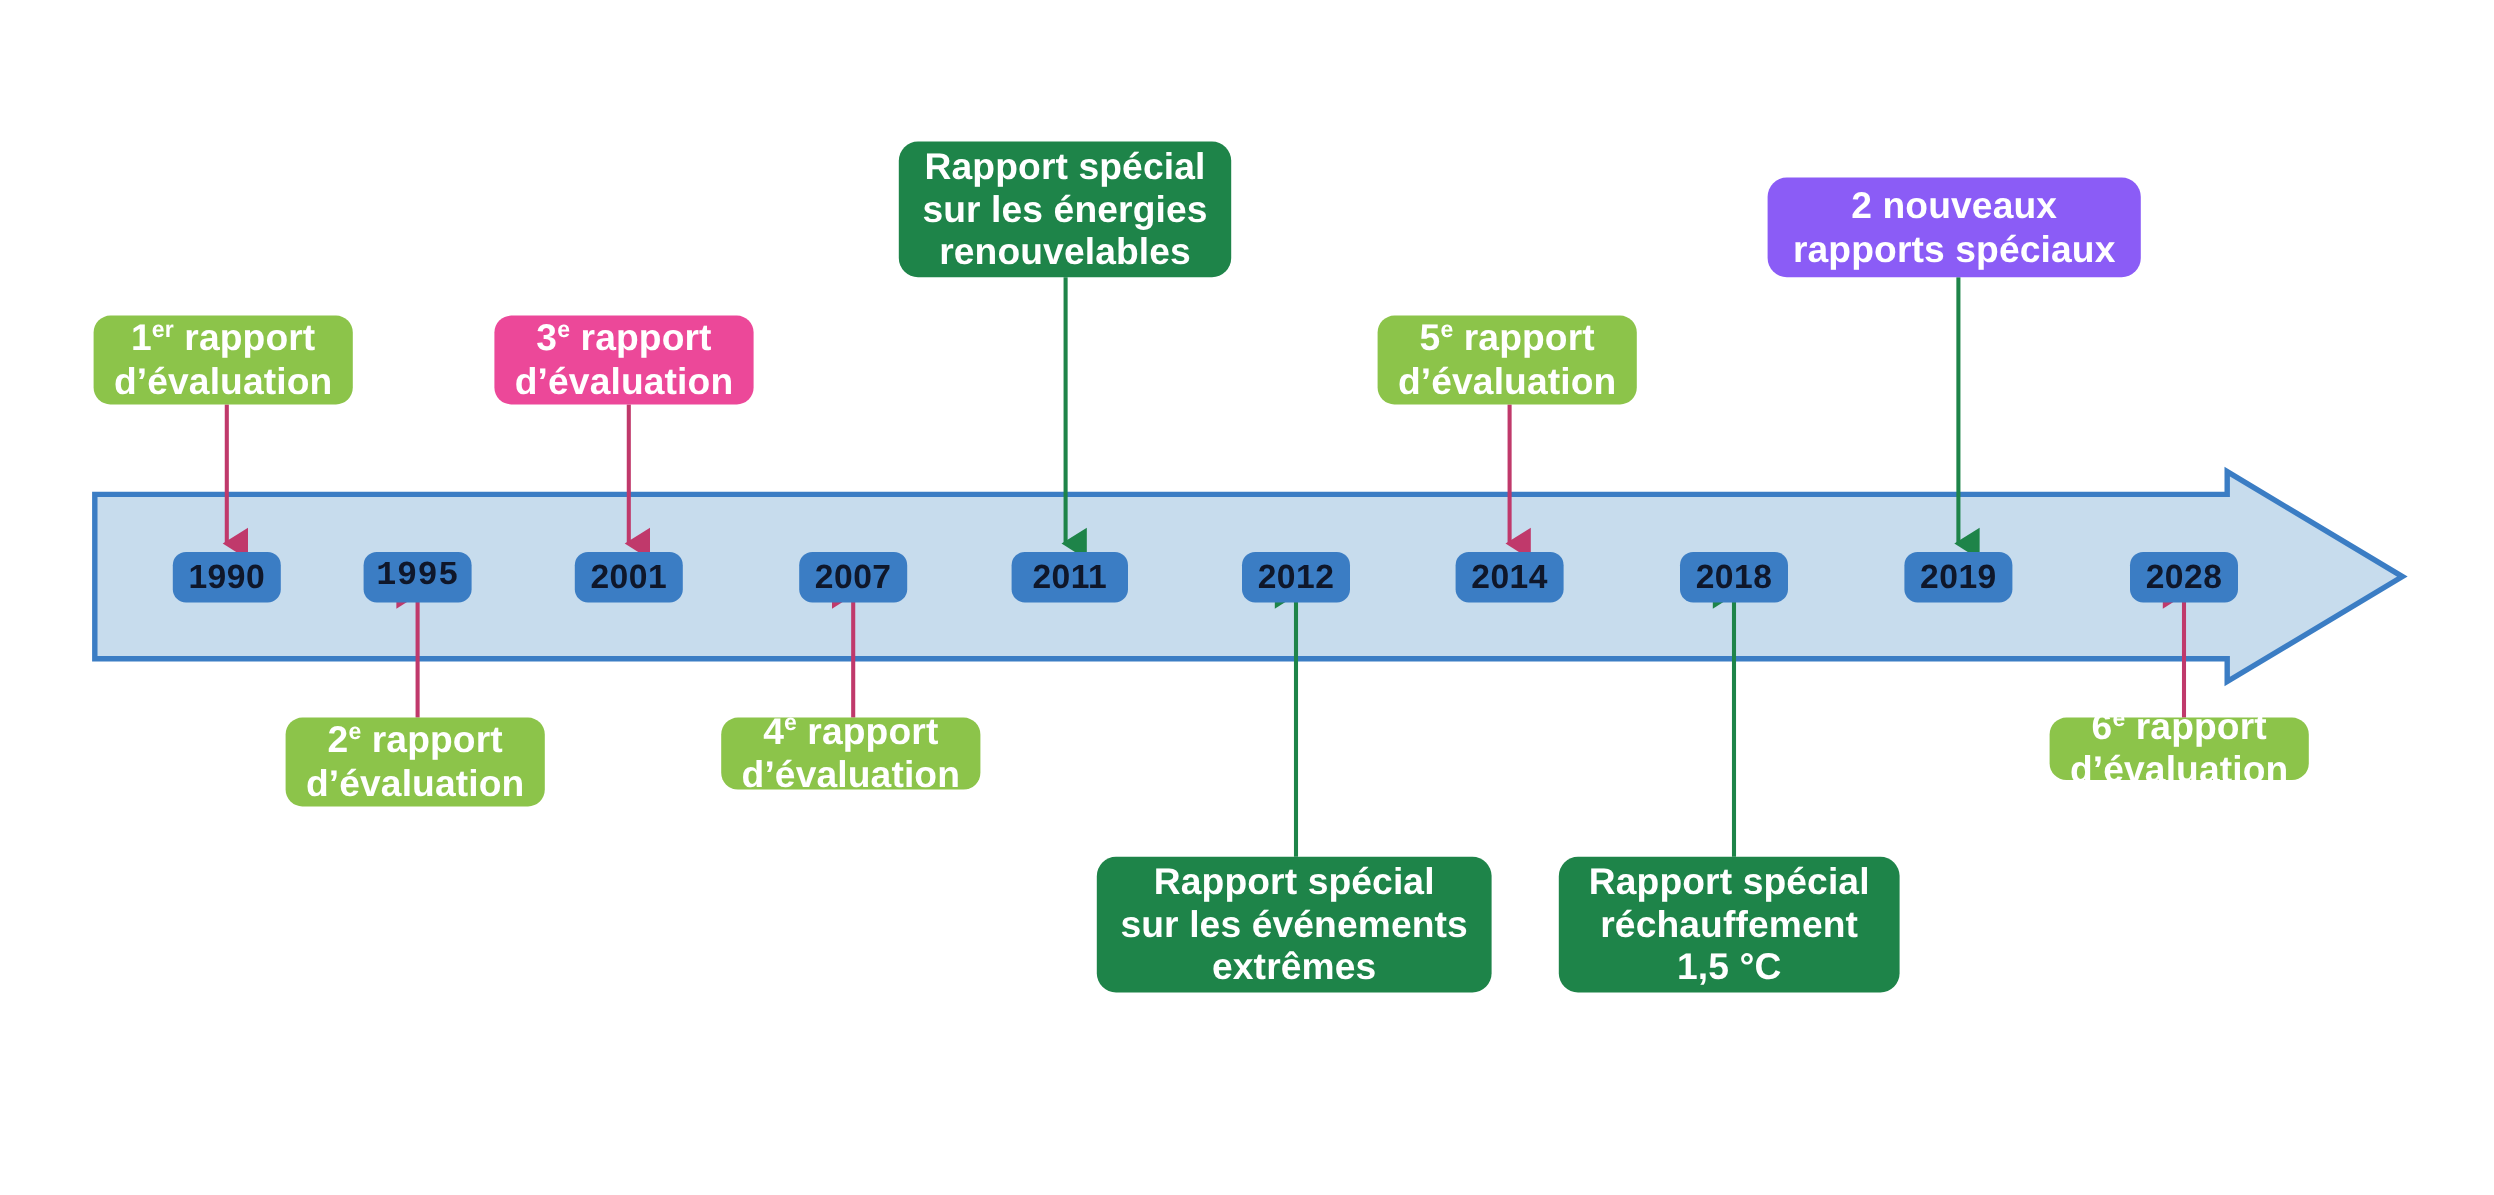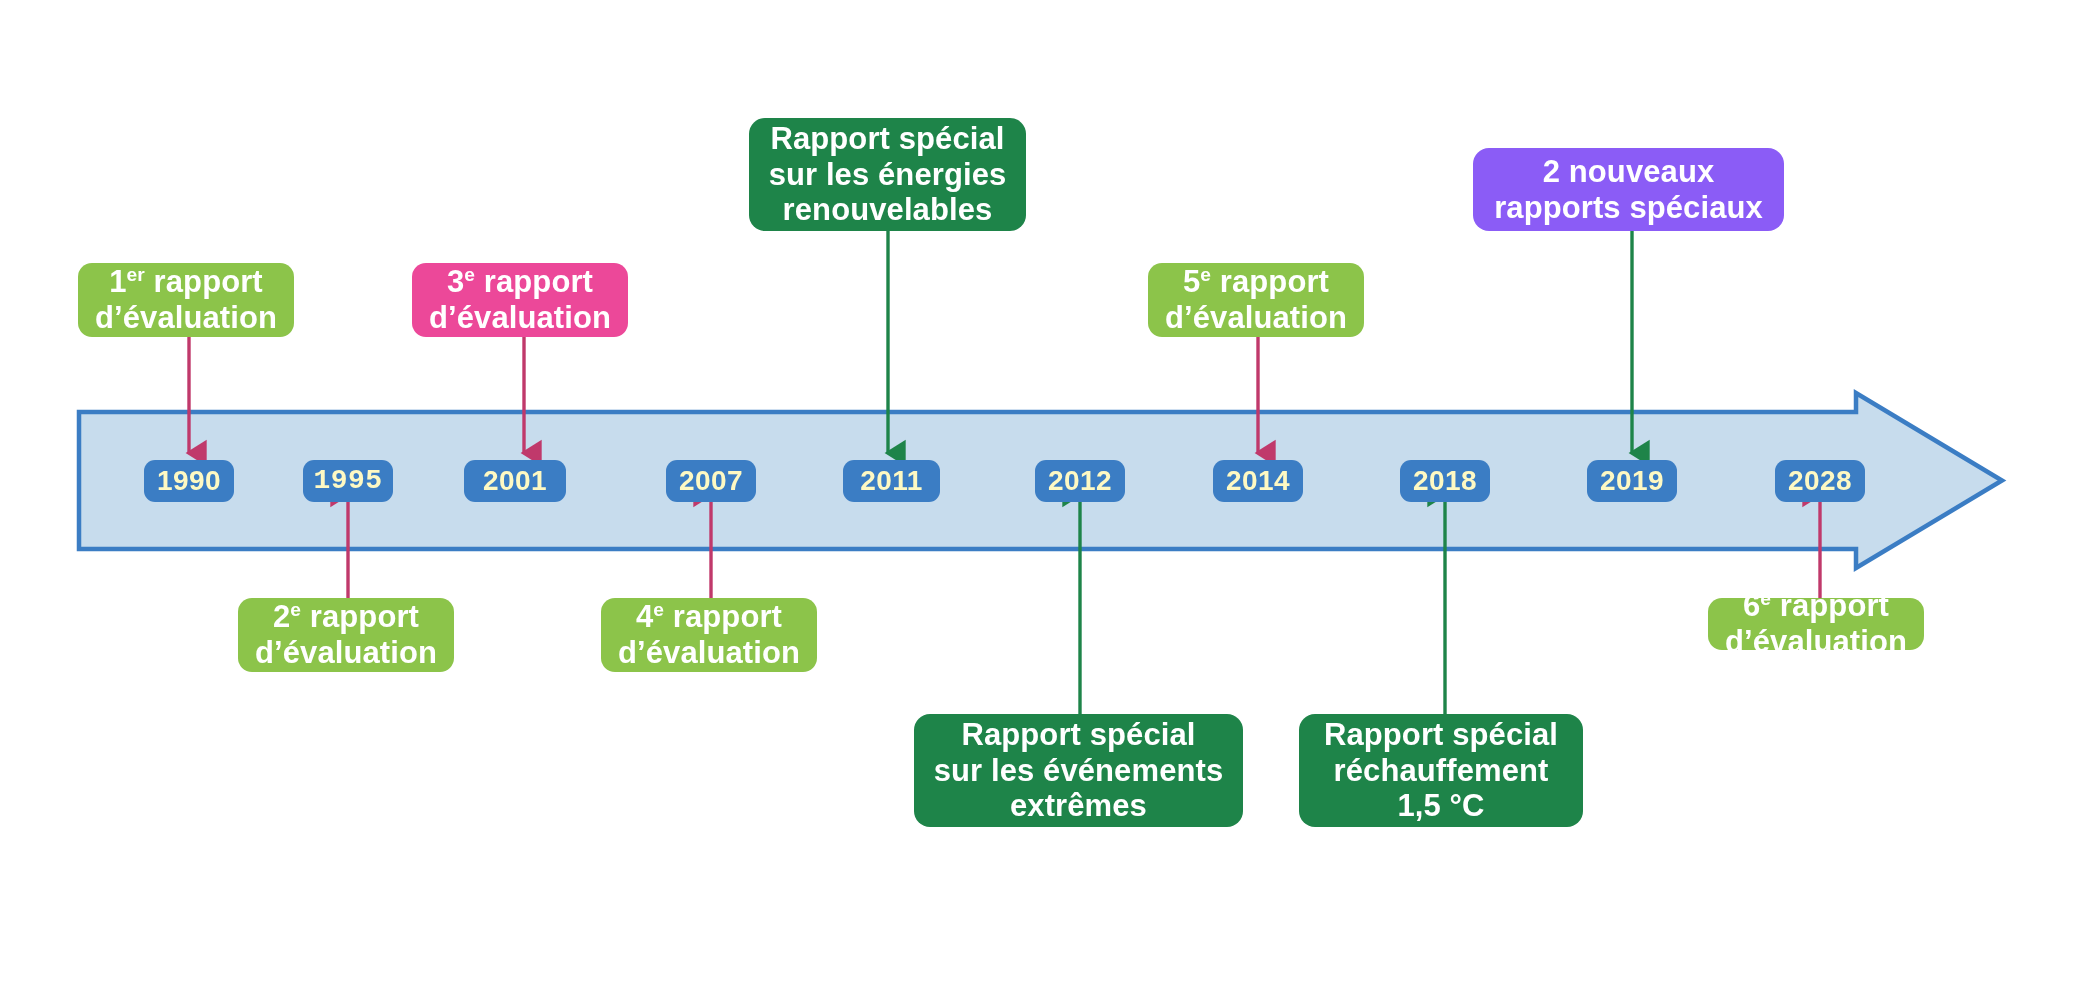--- a/index.html
+++ b/index.html
@@ -24,21 +24,21 @@
     letter-spacing:0.1px;
     padding:6px 16px;
     white-space:pre-line;
   }
   .label-box.light{background:#8cc44a;font-size:31px;}
   .label-box.dark{background:#1e8449;font-size:31px;border-radius:16px;}
 
   .year-badge{
     border-radius:11px;
     background:#3b7dc4;
-    color:#fef9c3;
+    color:#0f172a;
     font-weight:700;
     font-size:28px;
     letter-spacing:0.4px;
     display:flex;align-items:center;justify-content:center;
     box-sizing:border-box;
   }
 
   sup{font-size:0.62em;vertical-align:super;line-height:0;font-weight:700;}
 </style>
 </head>
@@ -69,39 +69,39 @@
         <line x1="1445" y1="714" x2="1445" y2="494" stroke="#1e8449" stroke-width="3.4" marker-end="url(#ah-green)"></line>
         <line x1="1632" y1="231" x2="1632" y2="453" stroke="#1e8449" stroke-width="3.4" marker-end="url(#ah-green)"></line>
         <line x1="1820" y1="598" x2="1820" y2="494" stroke="#c0396b" stroke-width="3.4" marker-end="url(#ah-pink)"></line>
       </g>
   </svg>
 
   <div id="boxes">
       <div class="node label-box light" style="left: 78px; top: 263px; width: 216px; height: 74px; background: rgb(140, 196, 74);"><div><span>1</span><sup>er</sup><span> rapport</span><br><span>d’évaluation</span></div></div>
       <div class="node label-box light" style="left: 238px; top: 598px; width: 216px; height: 74px; background: rgb(140, 196, 74);"><div><span>2</span><sup>e</sup><span> rapport</span><br><span>d’évaluation</span></div></div>
       <div class="node label-box light" style="left: 412px; top: 263px; width: 216px; height: 74px; background: #ec4899;"><div><span>3</span><sup>e</sup><span> rapport</span><br><span>d’évaluation</span></div></div>
-      <div class="node label-box light" style="left: 601px; top: 598px; width: 216px; height: 74px; background: rgb(140, 196, 74);"><div><span>4</span><sup>e</sup><span> rapport</span><br><span>d’évaluation</span></div></div>
+      <div class="node label-box light" style="left: 601px; top: 598px; width: 216px; height: 60px; background: rgb(140, 196, 74);"><div><span>4</span><sup>e</sup><span> rapport</span><br><span>d’évaluation</span></div></div>
       <div class="node label-box dark" style="left: 749px; top: 118px; width: 277px; height: 113px; background: rgb(30, 132, 73);"><div style="white-space: pre-line;">Rapport spécial
 sur les énergies
 renouvelables</div></div>
       <div class="node label-box dark" style="left: 914px; top: 714px; width: 329px; height: 113px; background: rgb(30, 132, 73);"><div style="white-space: pre-line;">Rapport spécial
 sur les événements
 extrêmes</div></div>
       <div class="node label-box light" style="left: 1148px; top: 263px; width: 216px; height: 74px; background: rgb(140, 196, 74);"><div><span>5</span><sup>e</sup><span> rapport</span><br><span>d’évaluation</span></div></div>
       <div class="node label-box dark" style="left: 1299px; top: 714px; width: 284px; height: 113px; background: rgb(30, 132, 73);"><div style="white-space: pre-line;">Rapport spécial
 réchauffement
 1,5 °C</div></div>
       <div class="node label-box dark" style="left: 1473px; top: 148px; width: 311px; height: 83px; background: #8b5cf6;"><div style="white-space: pre-line;">2 nouveaux
 rapports spéciaux</div></div>
       <div class="node label-box light" style="left: 1708px; top: 598px; width: 216px; height: 52px; background: rgb(140, 196, 74);"><div><span>6</span><sup>e</sup><span> rapport</span><br><span>d’évaluation</span></div></div>
     </div>
   <div id="years">
       <div class="node year-badge" style="background: rgb(59, 125, 196); left: 144px; top: 459.5px; width: 90px; height: 42px;">1990</div>
       <div class="node year-badge" style="background: rgb(59, 125, 196); left: 303px; top: 459.5px; width: 90px; height: 42px; font-family: Liberation Mono, monospace;">1995</div>
-      <div class="node year-badge" style="background: rgb(59, 125, 196); left: 464px; top: 459.5px; width: 102px; height: 42px;">2001</div>
+      <div class="node year-badge" style="background: rgb(59, 125, 196); left: 479px; top: 459.5px; width: 90px; height: 42px;">2001</div>
       <div class="node year-badge" style="background: rgb(59, 125, 196); left: 666px; top: 459.5px; width: 90px; height: 42px;">2007</div>
       <div class="node year-badge" style="background: rgb(59, 125, 196); left: 843px; top: 459.5px; width: 97px; height: 42px;">2011</div>
       <div class="node year-badge" style="background: rgb(59, 125, 196); left: 1035px; top: 459.5px; width: 90px; height: 42px;">2012</div>
       <div class="node year-badge" style="background: rgb(59, 125, 196); left: 1213px; top: 459.5px; width: 90px; height: 42px;">2014</div>
       <div class="node year-badge" style="background: rgb(59, 125, 196); left: 1400px; top: 459.5px; width: 90px; height: 42px;">2018</div>
       <div class="node year-badge" style="background: rgb(59, 125, 196); left: 1587px; top: 459.5px; width: 90px; height: 42px;">2019</div>
       <div class="node year-badge" style="background: rgb(59, 125, 196); left: 1775px; top: 459.5px; width: 90px; height: 42px;">2028</div>
     </div>
 
 </div>

